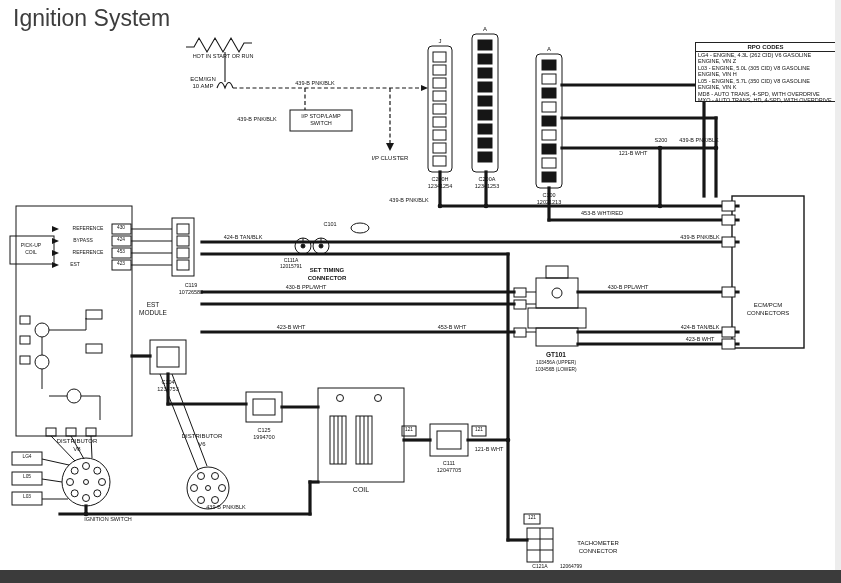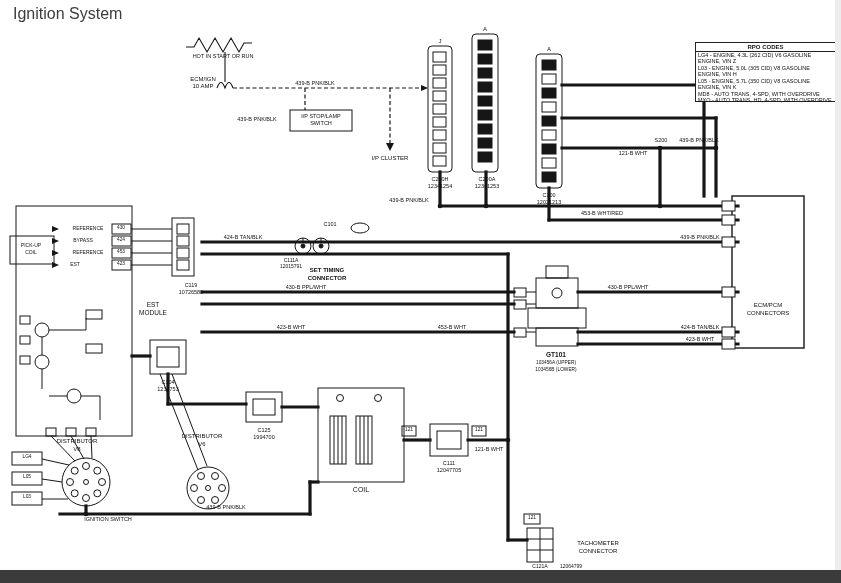--- a/index.html
+++ b/index.html
@@ -1,18 +1,18 @@
 <!DOCTYPE html>
 <html><head>
 <meta charset="utf-8">
 <style>
   html,body{margin:0;padding:0;background:#ffffff;}
   body{width:841px;height:583px;position:relative;overflow:hidden;
        font-family:"Liberation Sans","DejaVu Sans",sans-serif;color:#161616;}
-  #page-title{position:absolute;left:13px;top:5px;font-size:16px;color:#3d3d3d;text-align:right;}
+  #page-title{position:absolute;left:13px;top:5px;font-size:23px;color:#3d3d3d;text-align:right;}
   #diagram{position:absolute;left:0;top:0;width:841px;height:583px;}
   #diagram-svg{position:absolute;left:0;top:0;}
   #labels-layer{position:absolute;left:0;top:0;width:841px;height:583px;pointer-events:none;}
   .dlabel{position:absolute;white-space:nowrap;line-height:1;color:#121212;transform:translateX(-50%);letter-spacing:0;}
   .dlabel.b{font-weight:bold;}
   .rpo-box{position:absolute;left:695px;top:42px;width:141px;height:60px;border:1px solid #222;background:#fff;box-sizing:border-box;}
   .rpo-title{font-size:6px;font-weight:bold;text-align:center;border-bottom:1px solid #222;padding:1px 0;}
   .rpo-line{font-size:5.5px;line-height:1.18;padding:0 2px;color:#111;}
   .right-strip{position:absolute;right:0;top:0;width:6px;height:583px;background:#ededed;}
   .statusbar{position:absolute;left:0;top:570px;width:841px;height:13px;background:#3b3b3b;}

